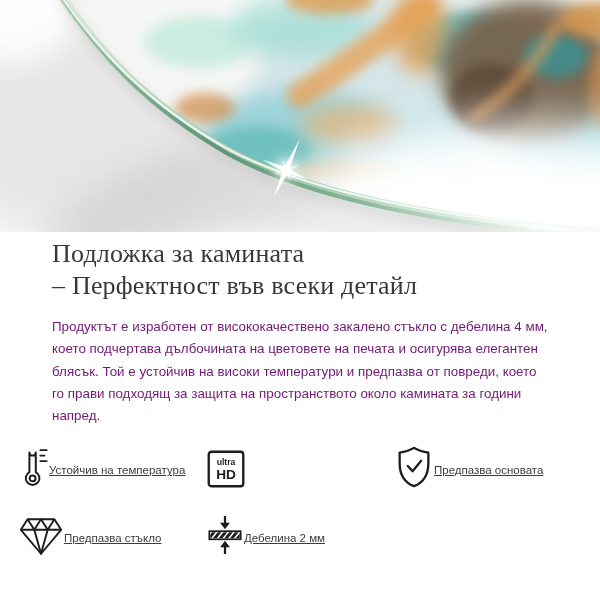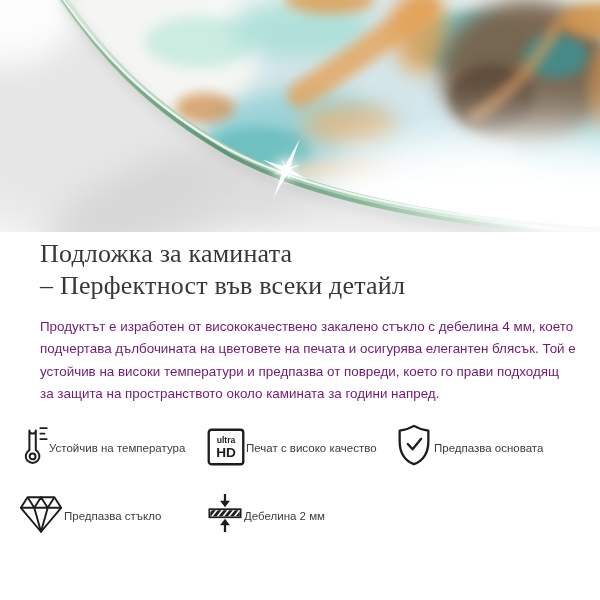--- a/index.html
+++ b/index.html
@@ -4,21 +4,21 @@
 <style>
   html,body{margin:0;padding:0;background:#ffffff;}
   .page{
     width:600px;height:600px;position:relative;overflow:hidden;
     background:#ffffff;
     font-family:"Liberation Sans", sans-serif;
     color:#3c3c3c;
   }
   .hero{position:relative;width:600px;height:232px;}
   .hero svg{display:block;}
-  .content{padding:0 24px;margin-left:16px;}
+  .content{padding:0 52px;}
   .title{
     font-family:"Liberation Serif", serif;
     font-weight:400;
     font-size:26px;
     line-height:31.5px;
     color:#383838;
     margin:6px 0 0 0;
     letter-spacing:.2px;
   }
   .description{
@@ -31,21 +31,21 @@
     margin:16px 18px 0 18px;
     display:grid;
     grid-template-columns:1fr 1fr 1fr;
     row-gap:14px;
   }
   .feature{display:flex;align-items:center;}
   .icon-wrap{
     height:46px;display:flex;align-items:flex-end;justify-content:center;
     margin-bottom:8px;color:#1d1d1d;
   }
-  .feature-label{font-size:11.5px;color:#3c3c3c;text-align:right;}
+  .feature-label{font-size:11.5px;color:#3c3c3c;text-align:right;text-decoration:underline;}
   .hd-small{font:700 9.5px "Liberation Sans", sans-serif;}
   .hd-big{font:700 15px "Liberation Sans", sans-serif;}
 </style>
 </head>
 <body>
 
 <div class="page">
 
   <div class="hero">
     <svg width="600" height="232" viewBox="0 0 600 232" xmlns="http://www.w3.org/2000/svg">
@@ -168,21 +168,20 @@
     </div>
 
     <div class="feature">
       <span class="icon-wrap">
         <svg width="40" height="40" viewBox="0 0 44 44">
           <rect x="3" y="3" width="38" height="38" rx="3" fill="none" stroke="currentColor" stroke-width="2.6"></rect>
           <text x="22" y="18" text-anchor="middle" fill="currentColor" class="hd-small">ultra</text>
           <text x="22" y="33.5" text-anchor="middle" fill="currentColor" class="hd-big">HD</text>
         </svg>
       </span>
-      <span class="feature-label">Печат с високо качество</span>
     </div>
 
     <div class="feature">
       <span class="icon-wrap">
         <svg width="40" height="44" viewBox="0 0 40 46" fill="none" stroke="currentColor" stroke-width="2.4" stroke-linejoin="round" stroke-linecap="round">
           <path d="M20,3 C25,6 30,7.5 35,8 V19 C35,31.5 29,39.5 20,43 C11,39.5 5,31.5 5,19 V8 C10,7.5 15,6 20,3 Z"></path>
           <path d="M13.5,22 L18.5,27.5 L27.5,16.5"></path>
         </svg>
       </span>
       <span class="feature-label">Предпазва основата</span>

